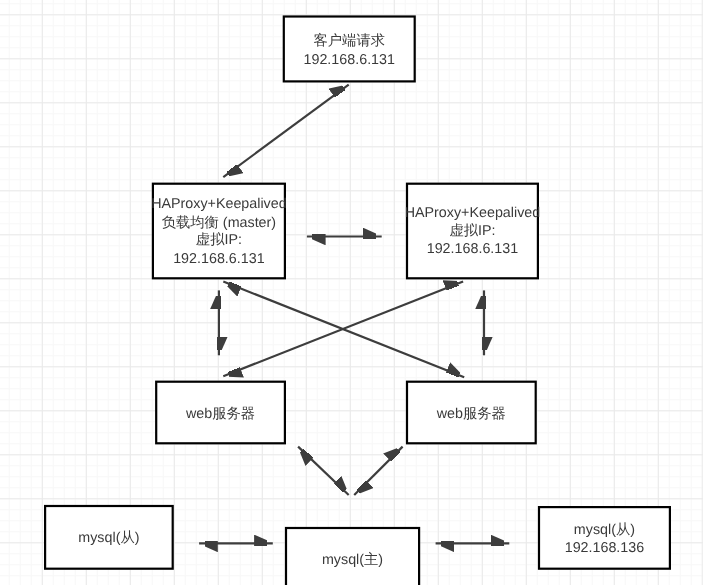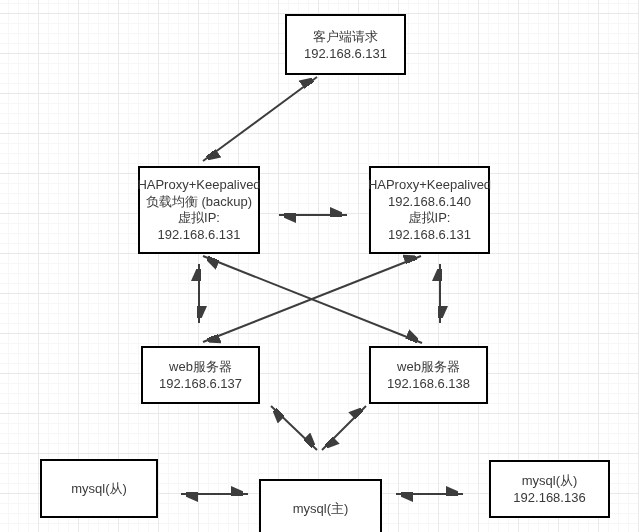--- a/index.html
+++ b/index.html
@@ -21,21 +21,21 @@
   }
   .edges{position:absolute;left:0;top:0;width:639px;height:532px;}
   .edge{stroke:#3d3d3d;stroke-width:2;}
   .node{
     position:absolute;box-sizing:border-box;
     background:#ffffff;border:2px solid #000000;
     display:flex;flex-direction:column;justify-content:center;align-items:center;
     text-align:center;color:#3a3a3a;font-size:13px;line-height:17px;
   }
   .node span{white-space:nowrap;}
-  .n-client{left:257px;top:14px;width:121px;height:61px;margin-left:28px;}
+  .n-client{left:257px;top:14px;width:121px;height:61px;}
   .n-hm{left:138px;top:166px;width:122px;height:88px;line-height:16.5px;}
   .n-hb{left:369px;top:166px;width:121px;height:88px;line-height:16.5px;}
   .n-w1{left:141px;top:346px;width:119px;height:58px;}
   .n-w2{left:369px;top:346px;width:119px;height:58px;}
   .n-m1{left:40px;top:459px;width:118px;height:59px;}
   .n-m2{left:259px;top:479px;width:123px;height:58px;}
   .n-m3{left:489px;top:460px;width:121px;height:58px;}
 </style>
 </head>
 <body>
@@ -63,40 +63,37 @@
     <line class="edge" x1="396" y1="494" x2="463" y2="494" marker-start="url(#as)" marker-end="url(#ae)"></line>
   </svg>
 
   <div class="node n-client">
     <span>客户端请求</span>
     <span>192.168.6.131</span>
   </div>
 
   <div class="node n-hm">
     <span>HAProxy+Keepalived</span>
-    <span>负载均衡 (backup)</span>
+    <span>负载均衡 (master)</span>
     <span>虚拟IP:</span>
     <span>192.168.6.131</span>
   </div>
 
   <div class="node n-hb">
     <span>HAProxy+Keepalived</span>
-    <span>192.168.6.140</span>
     <span>虚拟IP:</span>
     <span>192.168.6.131</span>
   </div>
 
   <div class="node n-w1">
     <span>web服务器</span>
-    <span>192.168.6.137</span>
   </div>
 
   <div class="node n-w2">
     <span>web服务器</span>
-    <span>192.168.6.138</span>
   </div>
 
   <div class="node n-m1">
     <span>mysql(从)</span>
   </div>
 
   <div class="node n-m2">
     <span>mysql(主)</span>
   </div>
 

